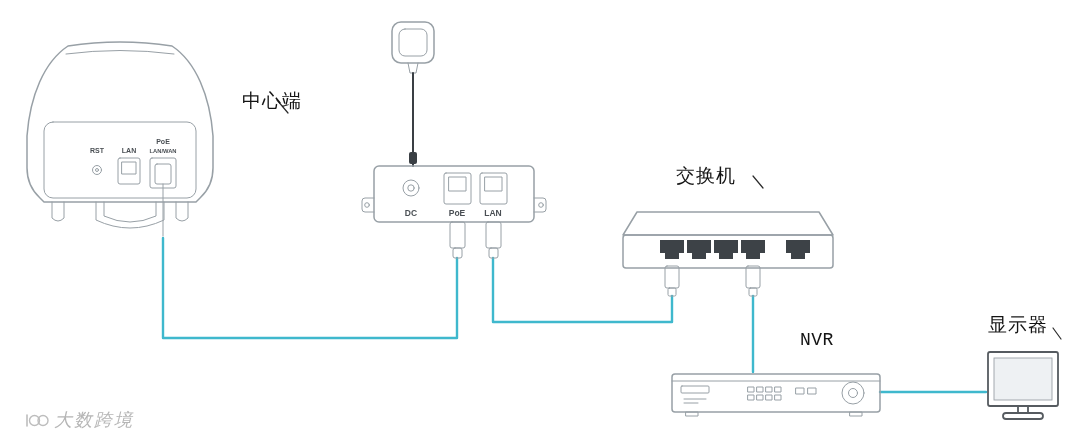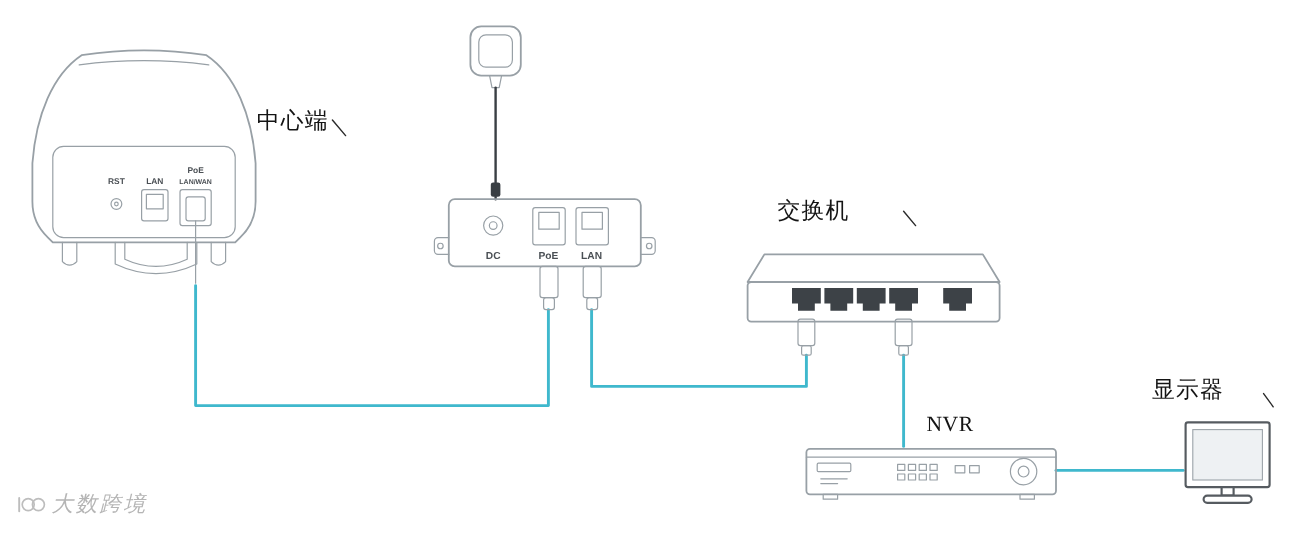--- a/index.html
+++ b/index.html
@@ -16,27 +16,27 @@
   .cord   {stroke:var(--cord,#3a3f44);fill:none;stroke-width:2;stroke-linecap:round;}
   .cordfill{fill:var(--cord,#3a3f44);stroke:none;}
   .mon    {stroke:#565b60;fill:#ffffff;stroke-width:1.8;stroke-linejoin:round;}
   .mon-thin{stroke:#9aa1a7;fill:#eef1f3;stroke-width:.9;}
   .tick   {stroke:#2b2b2b;stroke-width:1.2;stroke-linecap:round;}
   .ptext  {font:700 7px "Liberation Sans","DejaVu Sans",sans-serif;fill:var(--panel-text,#4a4f54);}
   .ptext-sm{font:700 5.8px "Liberation Sans","DejaVu Sans",sans-serif;fill:var(--panel-text,#4a4f54);}
   .ptext-lg{font:700 8.5px "Liberation Sans","DejaVu Sans",sans-serif;fill:var(--panel-text,#4a4f54);}
   
   .label{
-    position:absolute;font-family:Liberation Serif, serif;
-    color:var(--label-text,#141414);font-size:19px;letter-spacing:1px;white-space:nowrap;
+    position:absolute;font-family:Liberation Mono, monospace;
+    color:var(--label-text,#141414);font-size:19px;letter-spacing:1px;white-space:nowrap;margin-left:28px;
   }
   .label-nvr{font-size:18px;letter-spacing:.5px;}
   
   .watermark{
-    position:absolute;left:13px;top:408px;display:flex;align-items:center;gap:4px;
+    position:absolute;left:24px;top:408px;display:flex;align-items:center;gap:4px;
     color:var(--watermark,#b5b5b5);font-family:"Liberation Serif","DejaVu Serif",serif;
     font-size:18px;font-style:italic;letter-spacing:2px;
   }
   .watermark svg{position:static;}
 </style>
 </head>
 <body>
 
 <div class="stage">
 
@@ -181,21 +181,21 @@
       <rect class="mon" x="1003" y="413" width="40" height="6" rx="3"></rect>
     </g>
 
     <path class="tick" d="M277 100 l11 13"></path>
     <path class="tick" d="M753 176 l10 12"></path>
     <path class="tick" d="M1053 328 l8 11"></path>
   </svg>
 
   <div class="label" style="left:214px;top:88px">中心端</div>
   <div class="label" style="left:648px;top:163px">交换机</div>
-  <div class="label label-nvr" style="left:772px;top:343px">NVR</div>
+  <div class="label label-nvr" style="left:772px;top:330px">NVR</div>
   <div class="label" style="left:960px;top:312px">显示器</div>
 
   <div class="watermark">
     <svg width="26" height="22" viewBox="0 0 26 22">
       <path d="M3 6 V17" stroke="#bdbdbd" stroke-width="1.6" fill="none" stroke-linecap="round"></path>
       <circle cx="10.5" cy="11.5" r="5" stroke="#bdbdbd" stroke-width="1.4" fill="none"></circle>
       <circle cx="19" cy="11.5" r="5" stroke="#bdbdbd" stroke-width="1.4" fill="none"></circle>
     </svg>
     <span>大数跨境</span>
   </div>

